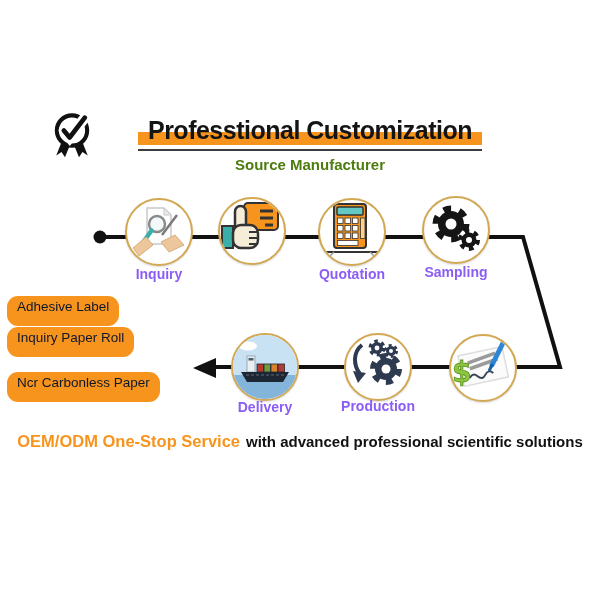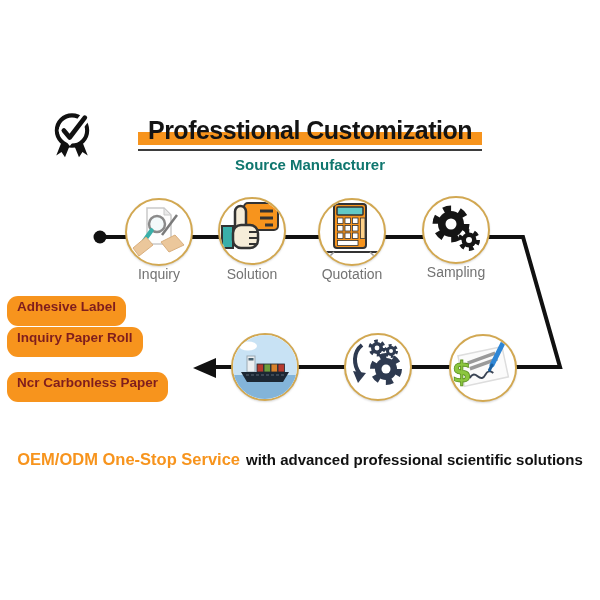--- a/index.html
+++ b/index.html
@@ -11,37 +11,37 @@
   .badge{position:absolute;left:44px;top:106px;width:56px;height:60px;z-index:2;}
   .title-wrap{position:absolute;left:70px;top:114px;width:480px;text-align:center;z-index:2;}
   .main-title{
     display:inline-block;margin:0;font-size:25px;font-weight:bold;color:#141414;
     letter-spacing:-0.5px;line-height:1.15;
     padding:2px 10px 4px 10px;
     background-image:linear-gradient(#F7941D,#F7941D);
     background-repeat:no-repeat;background-size:100% 13px;background-position:0 82%;
     border-bottom:2px solid #3d3d3d;
   }
-  .subtitle{margin-top:5px;font-size:15px;font-weight:bold;color:#0f766e;}
+  .subtitle{margin-top:5px;font-size:15px;font-weight:bold;color:#4d7c0f;}
   .circle{
     position:absolute;width:64px;height:64px;border-radius:50%;
     border:2px solid #D2A852;background:#fff;overflow:hidden;z-index:2;
     box-shadow:0 1px 2px rgba(0,0,0,0.15);
   }
   .circle svg{display:block;width:64px;height:64px;}
   .step-label{
-    position:absolute;width:120px;text-align:center;font-size:14px;font-weight:normal;
-    color:#737373;z-index:2;
+    position:absolute;width:120px;text-align:center;font-size:14px;font-weight:bold;
+    color:#8b5cf6;z-index:2;
   }
   .pill{
-    position:absolute;left:7px;background:#F7941D;color:#7f1d1d;font-size:13.5px;
-    font-weight:bold;padding:3px 10px 12px 10px;border-radius:11px;z-index:3;white-space:nowrap;
+    position:absolute;left:7px;background:#F7941D;color:#0f172a;font-size:13.5px;
+    font-weight:normal;padding:3px 10px 12px 10px;border-radius:11px;z-index:3;white-space:nowrap;
   }
   .footer{
-    position:absolute;left:0;top:450px;width:600px;text-align:center;z-index:2;white-space:nowrap;
+    position:absolute;left:0;top:432px;width:600px;text-align:center;z-index:2;white-space:nowrap;
   }
   .footer-orange{color:#F7941D;font-weight:bold;font-size:16.5px;margin-right:6px;}
   .footer-black{color:#111111;font-weight:bold;font-size:15px;}
 </style>
 </head>
 <body>
 
 <div class="canvas">
 
   <svg class="flow-svg" width="600" height="600" viewBox="0 0 600 600">
@@ -115,21 +115,20 @@
       <circle cx="27" cy="26" r="14" fill="none" stroke="#151515" stroke-width="9" stroke-dasharray="7 7.66"></circle>
       <circle cx="27" cy="26" r="13" fill="#151515"></circle>
       <circle cx="27" cy="26" r="5.5" fill="#fff"></circle>
       <circle cx="45" cy="42" r="8" fill="none" stroke="#151515" stroke-width="6" stroke-dasharray="4.2 4.18"></circle>
       <circle cx="45" cy="42" r="7.5" fill="#151515"></circle>
       <circle cx="45" cy="42" r="3" fill="#fff"></circle>
     </svg>
   </div>
 
   <div class="step-label" style="left:99px;top:266px">Inquiry</div>
-  <div class="step-label" style="left:192px;top:266px">Solution</div>
   <div class="step-label" style="left:396px;top:264px">Sampling</div>
   <div class="step-label" style="left:292px;top:266px">Quotation</div>
 
   <div class="circle" style="left:231px;top:333px">
     <svg viewBox="0 0 64 64">
       <rect x="0" y="0" width="64" height="64" fill="#C8E2F4"></rect>
       <rect x="0" y="40" width="64" height="24" fill="#83B4D9"></rect>
       <ellipse cx="15" cy="11" rx="9" ry="4.5" fill="#ffffff"></ellipse>
       <rect x="14" y="21" width="8" height="16" fill="#ECEFF1" stroke="#9aaab4" stroke-width="1"></rect>
       <rect x="15.5" y="23" width="5" height="2.5" fill="#44606f"></rect>
@@ -163,20 +162,22 @@
         <line x1="18" y1="24" x2="47" y2="20" stroke="#9a9a9a" stroke-width="3.5"></line>
         <line x1="19" y1="30" x2="48" y2="26" stroke="#9a9a9a" stroke-width="3.5"></line>
         <path d="M17 39 q4 -5 8 0 t8 0 t8 0" fill="none" stroke="#3a4454" stroke-width="2"></path>
       </g>
       <text x="1" y="46" font-size="28" font-weight="bold" font-family="DejaVu Sans, sans-serif" fill="#8CC63F" stroke="#5a8f1d" stroke-width="0.8">$</text>
       <line x1="52" y1="7" x2="41" y2="29" stroke="#2E86D6" stroke-width="5" stroke-linecap="round"></line>
       <line x1="41" y1="29" x2="38.5" y2="34" stroke="#1b5f9e" stroke-width="3" stroke-linecap="round"></line>
     </svg>
   </div>
 
+  <div class="step-label" style="left:205px;top:399px">Delivery</div>
+  <div class="step-label" style="left:318px;top:398px">Production</div>
 
   <div class="pill" style="top:296px">Adhesive Label</div>
   <div class="pill" style="top:327px">Inquiry Paper Roll</div>
   <div class="pill" style="top:372px">Ncr Carbonless Paper</div>
 
   <div class="footer">
     <span class="footer-orange">OEM/ODM One-Stop Service</span><span class="footer-black">with advanced professional scientific solutions</span>
   </div>
 
 </div>

